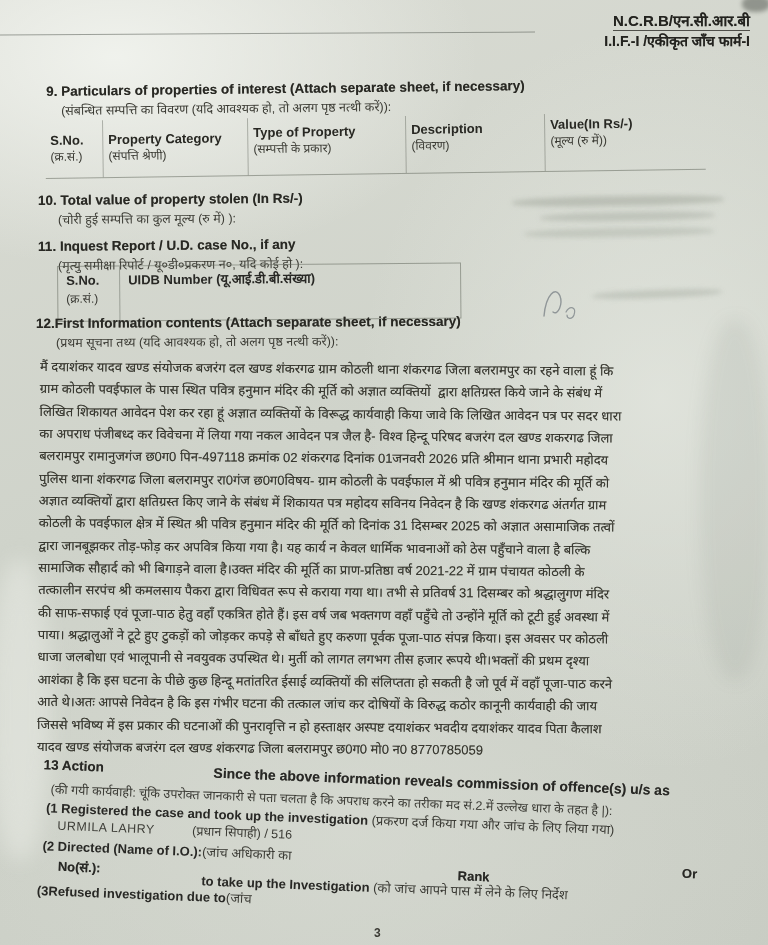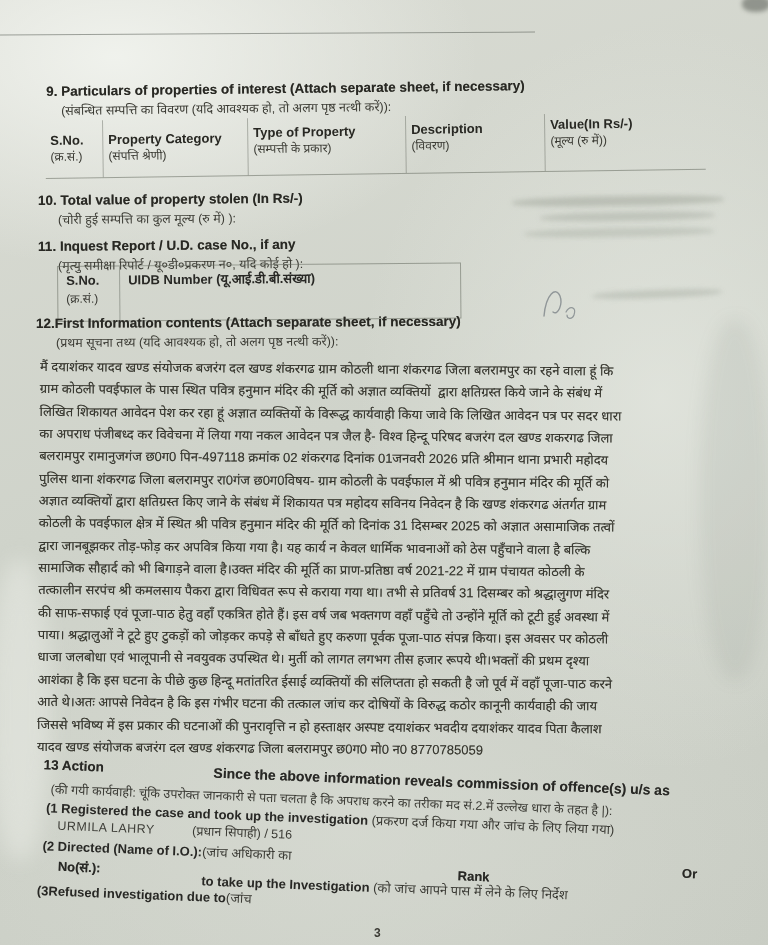--- a/index.html
+++ b/index.html
@@ -67,20 +67,24 @@
   <div class="smudge" style="left:592px;top:290px;width:130px;height:8px;background:rgba(118,126,114,0.24);filter:blur(2.5px);transform:rotate(-2deg);"></div>
   <div class="smudge" style="left:700px;top:320px;width:70px;height:360px;background:rgba(110,118,108,0.10);filter:blur(8px);"></div>
   <div class="smudge" style="left:-10px;top:560px;width:60px;height:300px;background:rgba(235,238,232,0.5);filter:blur(10px);"></div>
 
   <svg class="pen" width="54" height="42" viewBox="0 0 54 42">
     <path d="M8,34 C10,12 20,4 24,14 C27,22 22,34 17,30" stroke="#565e68" stroke-width="1.4" fill="none" stroke-linecap="round"></path>
     <path d="M30,30 C34,23 41,25 38,33 C36,38 31,37 31,33" stroke="#565e68" stroke-width="1.2" fill="none" stroke-linecap="round"></path>
   </svg>
 
   <div class="rule" style="left:0;top:33px;width:535px;transform:rotate(-0.3deg);"></div>
+  <div class="abs hdr">
+    <div><span class="l1 soft">N.C.R.B/एन.सी.आर.बी</span></div>
+    <div class="l2 soft">I.I.F.-I /एकीकृत जाँच फार्म-I</div>
+  </div>
 
   <div class="abs sec-en soft" style="left:46px;top:84px;transform:rotate(-0.7deg);transform-origin:left top;">9. Particulars of properties of interest (Attach separate sheet, if necessary)</div>
   <div class="abs sec-hi" style="left:61px;top:102px;transform:rotate(-0.7deg);transform-origin:left top;">(संबन्धित सम्पत्ति का विवरण (यदि आवश्यक हो, तो अलग पृष्ठ नत्थी करें)):</div>
 
   <div class="abs ptable">
     <div class="col c1">
       <div class="cen">S.No.</div>
       <div class="chi">(क्र.सं.)</div>
     </div>
     <div class="col c2">

